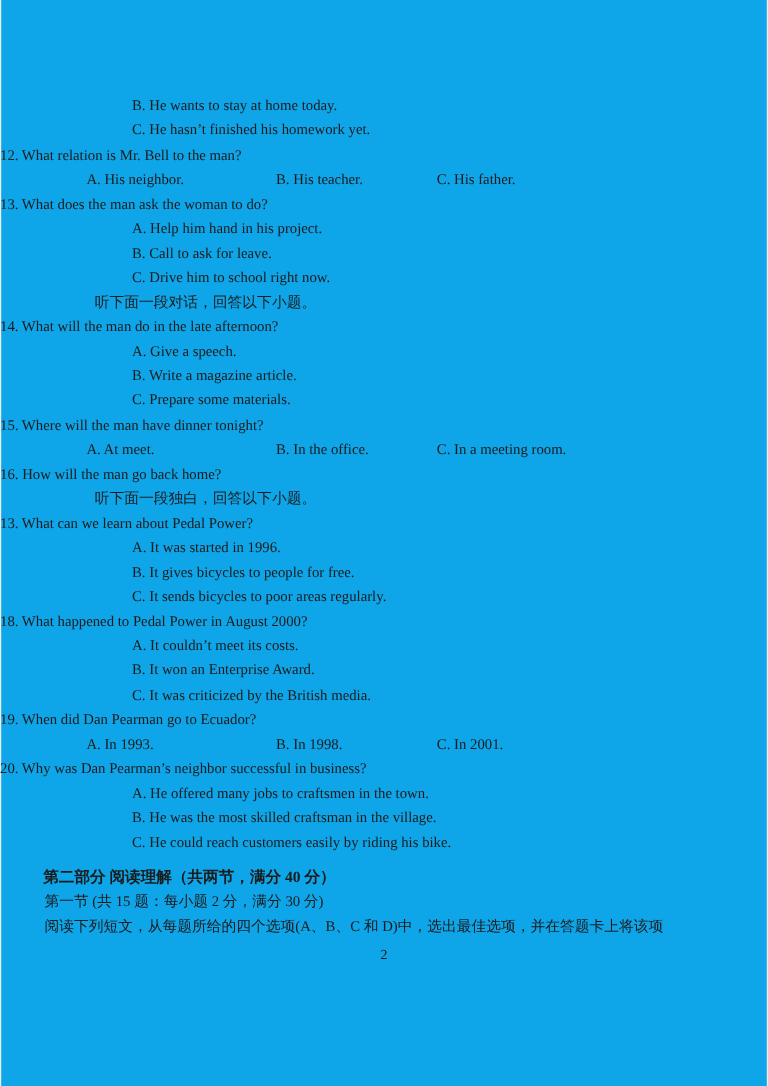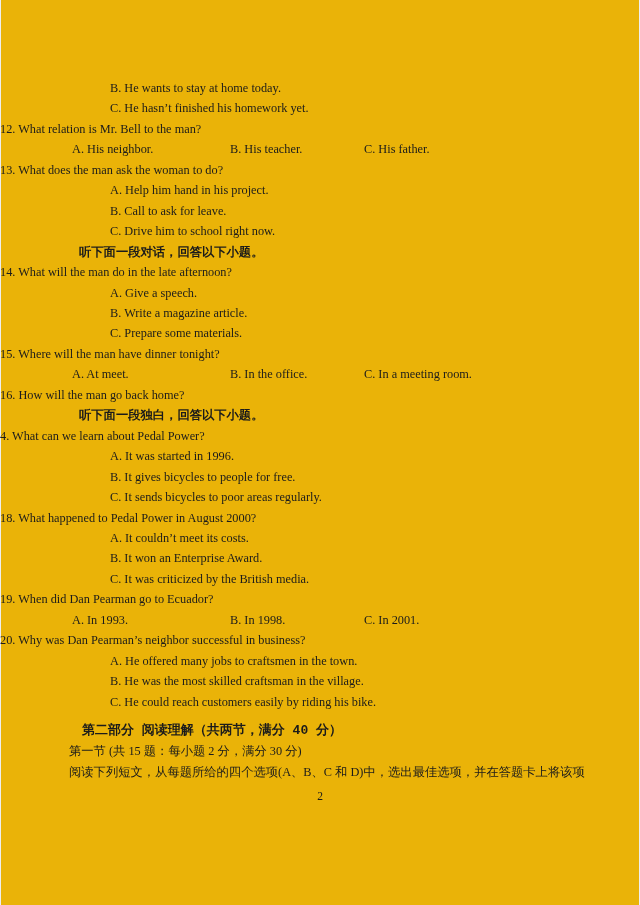--- a/index.html
+++ b/index.html
@@ -6,45 +6,44 @@
   body {
     width: 640px; height: 905px;
     background: #ffffff;
     font-family: "Liberation Serif", "DejaVu Serif", serif;
     color: #1b1b1b;
     overflow: hidden;
     position: relative;
   }
   .page {
     position: absolute; inset: 0;
-    background: #eab308;
+    background: #0ea5e9;
     box-shadow: inset 1px 0 0 #eeeeee, inset -1px 0 0 #eeeeee;
   }
   .content {
     padding-top: 78px;
     font-size: 12.3px;
     line-height: 20.45px;
   }
   .line { white-space: pre; }
   .stem { }
   .opt  { padding-left: 110px; }
-  .note { padding-left: 79px; font-weight: bold; }
+  .note { padding-left: 79px; }
   .optrow { display: flex; padding-left: 72px; }
   .optrow .c1 { width: 158px; }
   .optrow .c2 { width: 134px; }
   .optrow .c3 { flex: 1; }
   .part2-heading {
-    padding-left: 82px;
+    padding-left: 36px;
     margin-top: 8px;
     font-weight: bold;
     font-size: 13px;
     line-height: 21px;
-    font-family: Liberation Mono, monospace;
   }
-  .part2-line { padding-left: 37px; margin-left: 32px; }
+  .part2-line { padding-left: 37px; }
   .pagenum {
     margin-top: 4px;
     text-align: center;
     font-size: 11.5px;
   }
 </style>
 </head>
 <body>
 
 <div class="page">
@@ -76,21 +75,21 @@
     <div class="line optrow">
       <span class="c1">A. At meet.</span>
       <span class="c2">B. In the office.</span>
       <span class="c3">C. In a meeting room.</span>
     </div>
 
     <div class="line stem">16. How will the man go back home?</div>
 
     <div class="line note">听下面一段独白，回答以下小题。</div>
 
-    <div class="line stem">4. What can we learn about Pedal Power?</div>
+    <div class="line stem">13. What can we learn about Pedal Power?</div>
     <div class="line opt">A. It was started in 1996.</div>
     <div class="line opt">B. It gives bicycles to people for free.</div>
     <div class="line opt">C. It sends bicycles to poor areas regularly.</div>
 
     <div class="line stem">18. What happened to Pedal Power in August 2000?</div>
     <div class="line opt">A. It couldn’t meet its costs.</div>
     <div class="line opt">B. It won an Enterprise Award.</div>
     <div class="line opt">C. It was criticized by the British media.</div>
 
     <div class="line stem">19. When did Dan Pearman go to Ecuador?</div>

